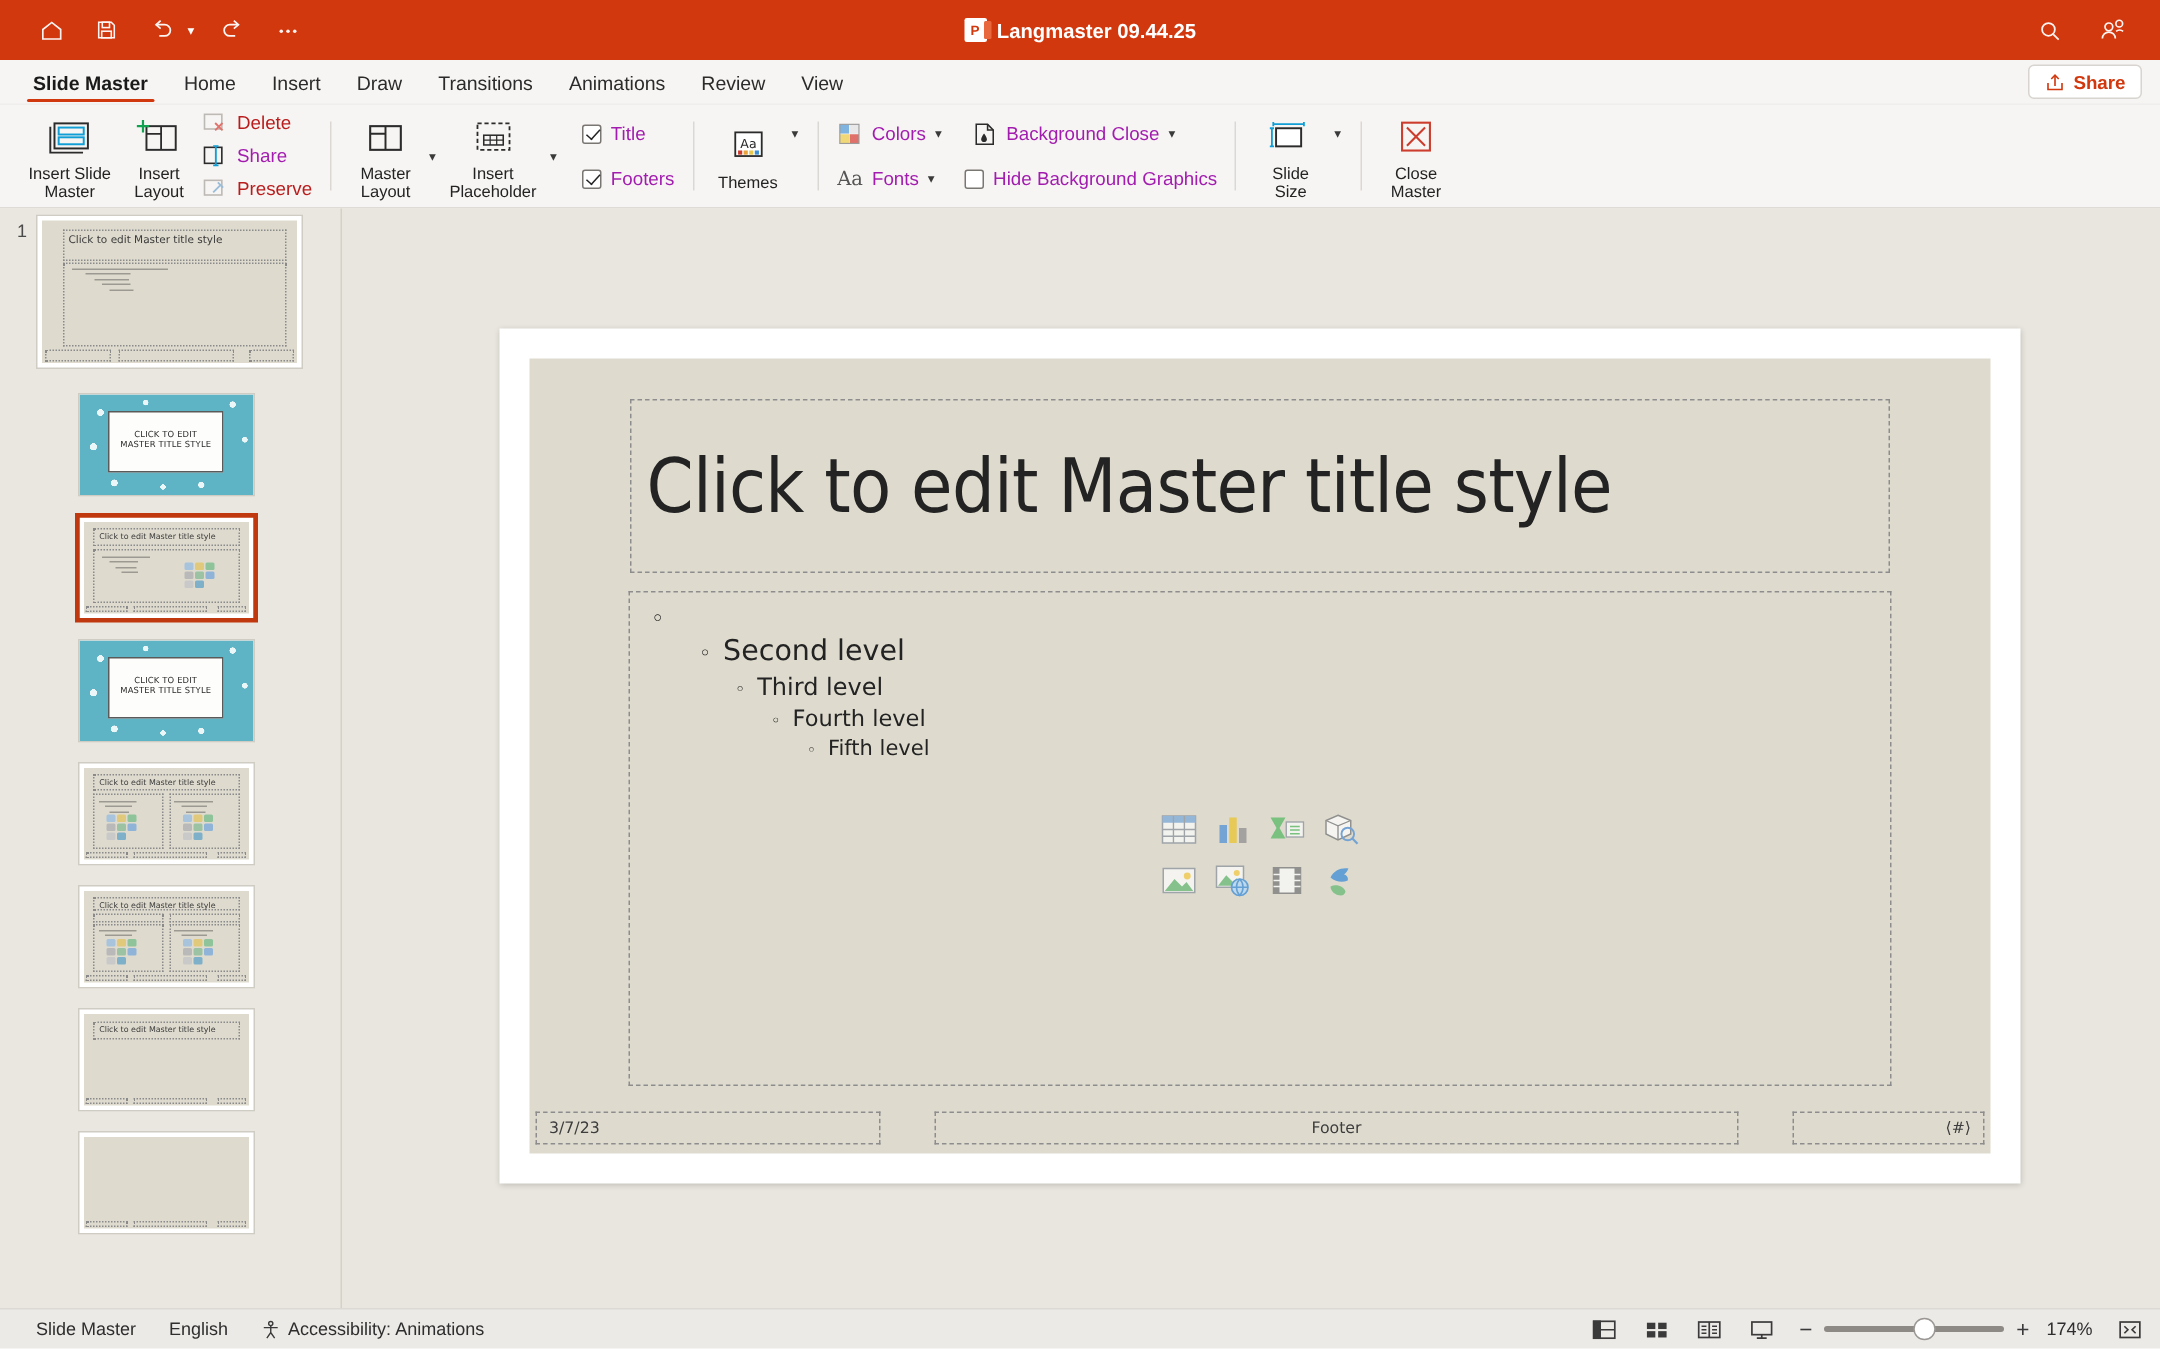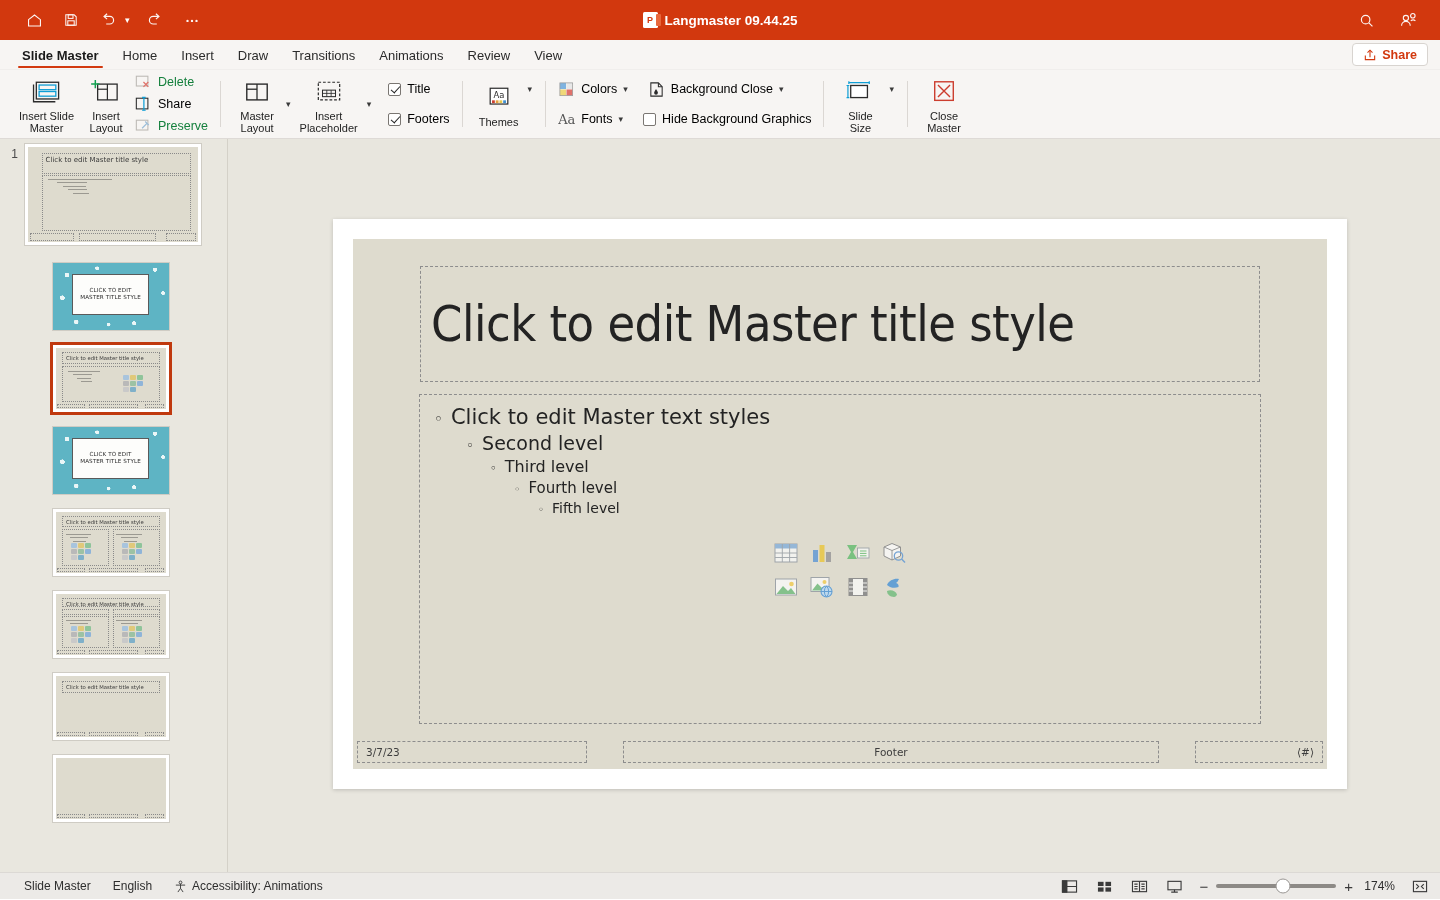--- a/index.html
+++ b/index.html
@@ -75,22 +75,22 @@
     display: flex; flex-direction: column; align-items: center;
     justify-content: flex-start; padding: 4px 6px 2px; cursor: pointer;
     min-width: 52px; border-radius: 3px;
   }
   .bigbtn .ico { height: 32px; display: flex; align-items: center; justify-content: center; }
   .bigbtn .lbl {
     font-size: 11px; color: #232323; text-align: center; line-height: 12.5px;
     margin-top: 2px; white-space: pre-line;
   }
   .smallrow { display: flex; align-items: center; gap: 6px; height: 21px; cursor: pointer; padding: 0 2px; }
-  .smallrow .lbl { font-size: 12.5px; color: #000000; white-space: nowrap; }
-  .smallrow.disabled .lbl { color: #15803d; }
+  .smallrow .lbl { font-size: 12.5px; color: #a21caf; white-space: nowrap; }
+  .smallrow.disabled .lbl { color: #b91c1c; }
   .stack { display: flex; flex-direction: column; justify-content: center; gap: 1px; }
   .chk {
     width: 13px; height: 13px; border: 1px solid #7a7672; border-radius: 2px;
     background: #fff; position: relative; flex: none;
   }
   .chk.on::after {
     content: ""; position: absolute; left: 4px; top: 0.5px;
     width: 4px; height: 8px; border: solid #232323;
     border-width: 0 1.6px 1.6px 0; transform: rotate(42deg);
   }
@@ -687,21 +687,20 @@
     <div class="slide-frame">
       <div class="slide-surface">
 
         <div class="ph-outline title-ph">
           <div class="t">Click to edit Master title style</div>
         </div>
 
         <div class="ph-outline body-ph">
           <div class="lvl lvl1">
             <span class="bullet">◦</span>
-            <span>Click to edit Master text styles</span>
           </div>
           <div class="lvl lvl2">
             <span class="bullet">◦</span>
             <span>Second level</span>
           </div>
           <div class="lvl lvl3">
             <span class="bullet">◦</span>
             <span>Third level</span>
           </div>
           <div class="lvl lvl4">

